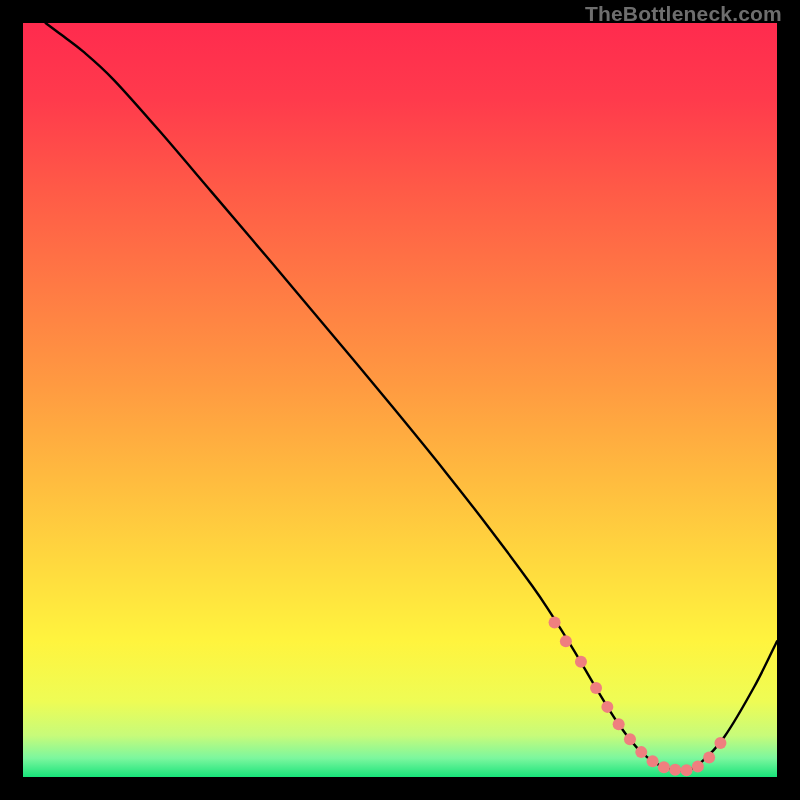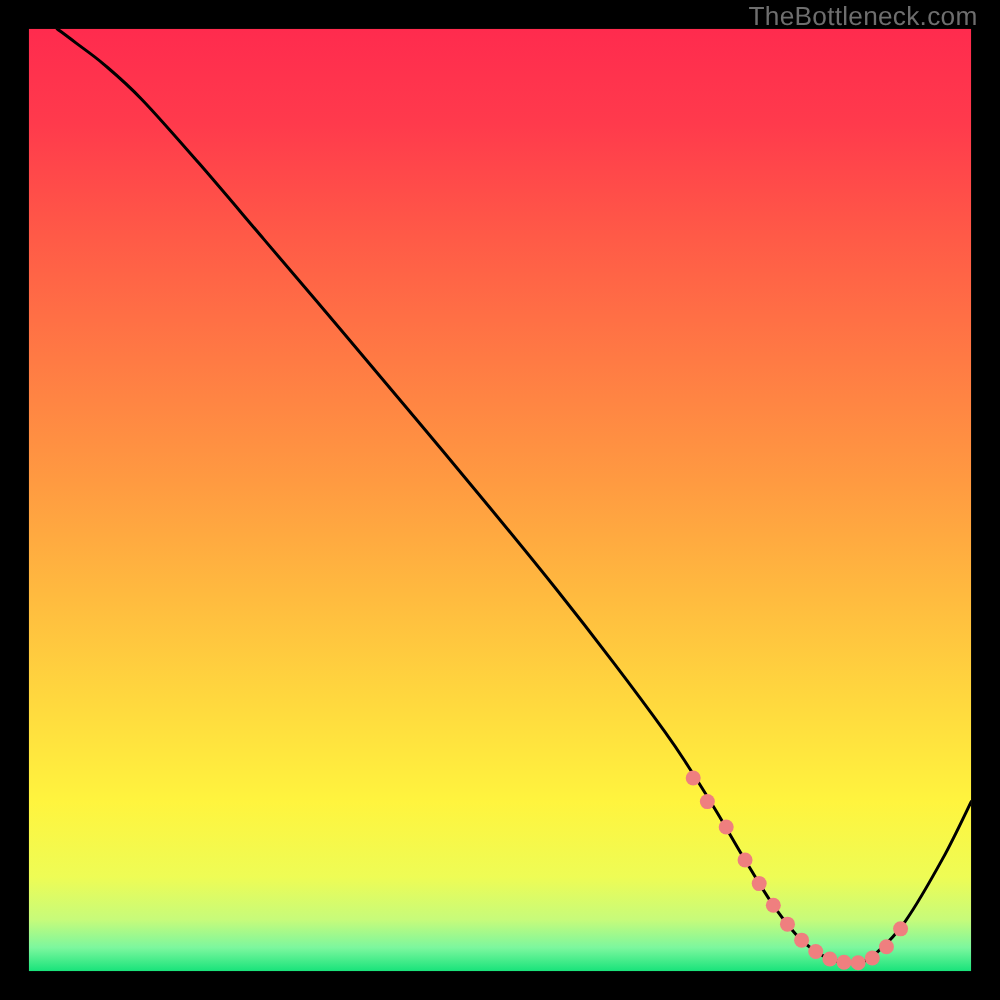--- a/index.html
+++ b/index.html
@@ -28,21 +28,21 @@
     display: block;
     width: 754px;
     height: 754px;
   }
   .watermark {
     position: absolute;
     top: 2px;
     right: 18px;
     color: #6e6e6e;
     font-size: 21px;
-    font-weight: 400;
+    font-weight: 700;
     letter-spacing: 0.2px;
     user-select: none;
   }
 </style>
 </head>
 <body>
 
 <div class="stage">
 
   <div class="plot">

